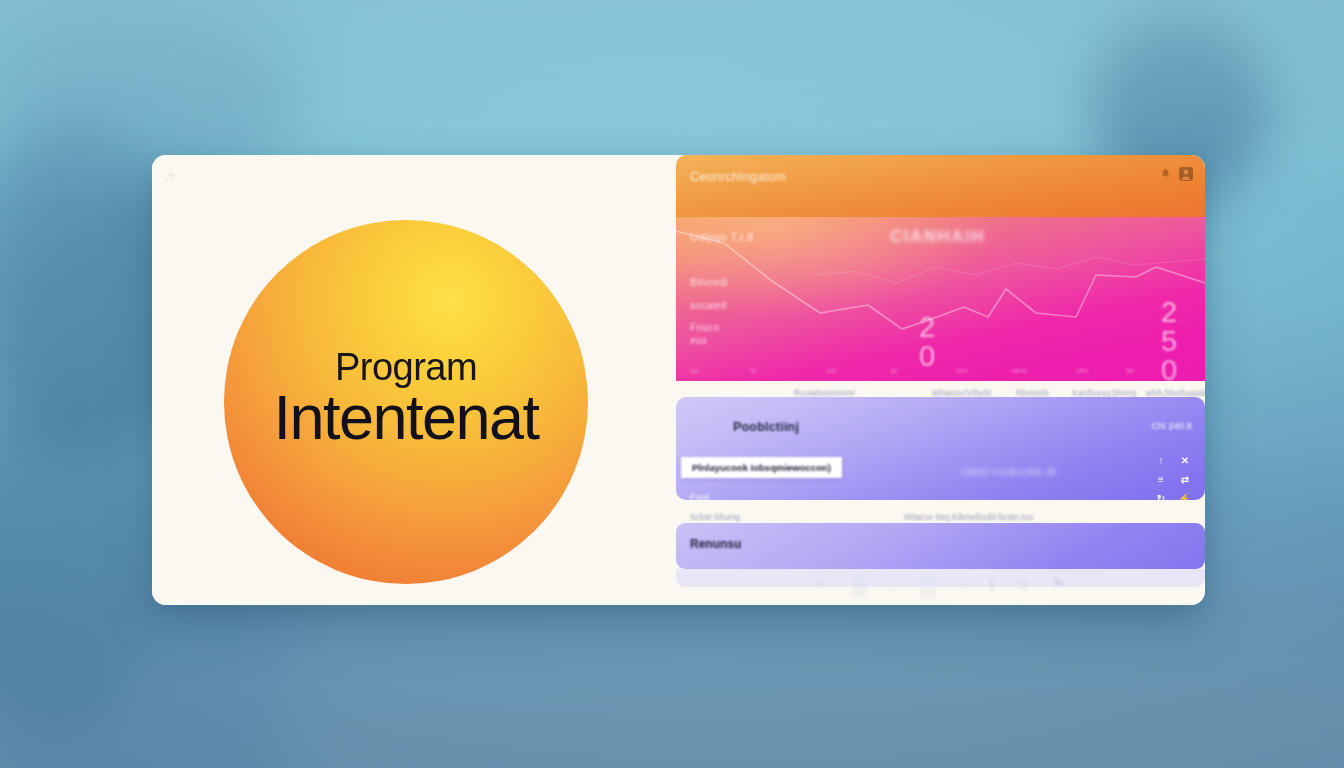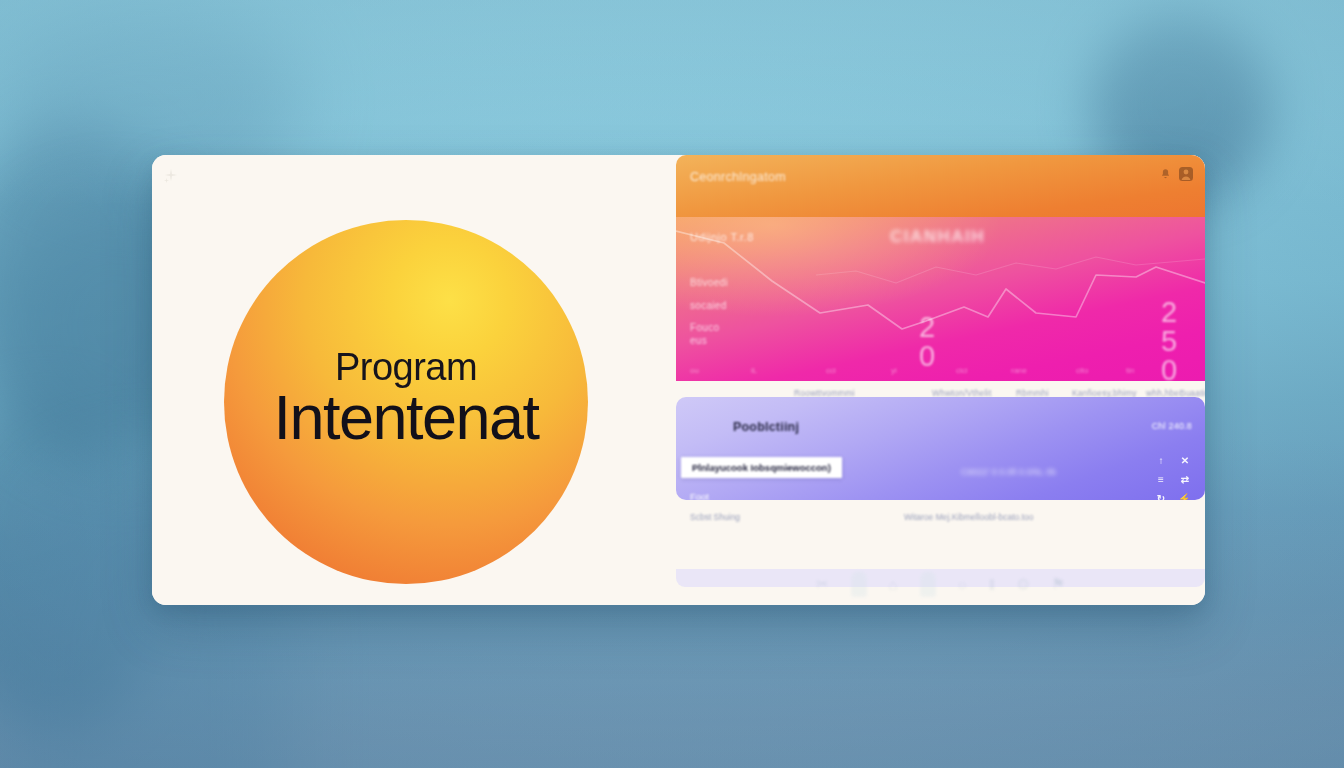--- a/index.html
+++ b/index.html
@@ -460,20 +460,23 @@
           <span class="mini-ic">↻</span>
           <span class="mini-ic">⚡</span>
         </div>
       </div>
 
       <div id="col-strip2">
         <div class="col-head2 ghost" style="left:14px;">Scbst Shuing</div>
         <div class="col-head2 ghost" style="left:228px;">Witaroe Mej.Kibmelloobl-bcato.too</div>
       </div>
 
+      <div id="purple-panel2">
+        <div id="purple2-title" class="ghost-hard">Renunsu</div>
+      </div>
       <div id="purple-tail"></div>
 
       <div id="bottom-toolbar">
         <span class="tool-ic">✂</span>
         <span class="tool-pill"></span>
         <span class="tool-ic">⌂</span>
         <span class="tool-pill"></span>
         <span class="tool-ic">○</span>
         <span class="tool-ic">‖</span>
         <span class="tool-ic">⊙</span>

